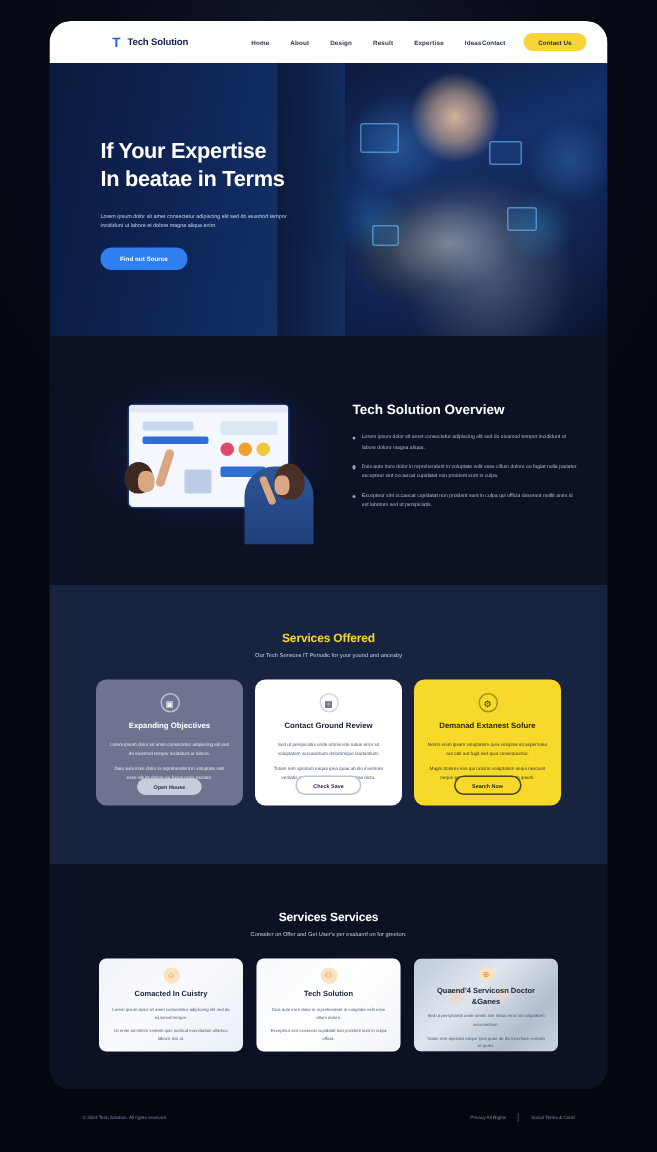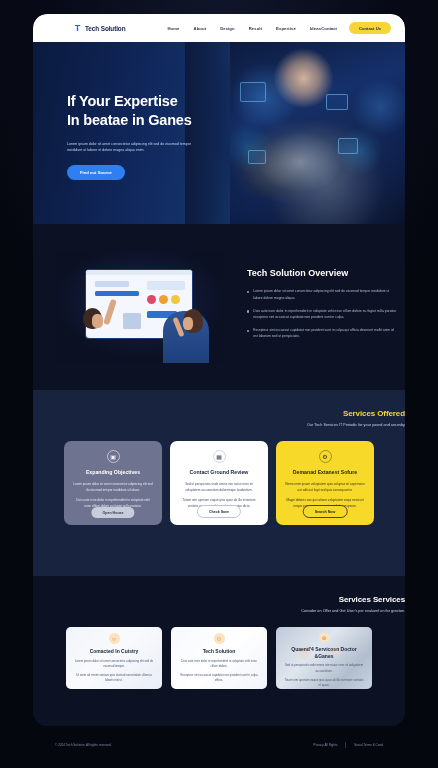--- a/index.html
+++ b/index.html
@@ -146,41 +146,41 @@
     position: absolute; right: 22px; bottom: 30px; width: 20px; height: 24px;
     background: #4a3026; border-radius: 50% 50% 42% 42%;
   }
   .ov-face-r {
     position: absolute; right: 32px; bottom: 33px; width: 10px; height: 13px;
     background: #d9a782; border-radius: 40%;
   }
   .ov-arm {
     position: absolute; background: #d9a782; border-radius: 3px;
   }
-  .ov-text { margin-left: 22px; width: 152px; }
+  .ov-text { margin-left: 10px; width: 152px; }
   .ov-title {
     font-size: 9px; font-weight: bold; color: #ffffff; line-height: 1.3;
   }
   .ov-list { margin-top: 9px; }
   .ov-item { display: flex; gap: 4px; margin-bottom: 7px; }
   .ov-bullet {
     width: 2.2px; height: 2.2px; border-radius: 50%;
     background: #8fa6c8; margin-top: 2.6px; flex: 0 0 auto;
   }
   .ov-line {
     font-size: 3.4px; color: #aebfd8; line-height: 1.8;
     filter: blur(0.48px);
   }
 
   
   .services {
     position: absolute; left: 0; top: 376px; width: 372px; height: 186px;
     background: #18243f;
   }
-  .sec-head { text-align: right; padding-top: 19px; }
+  .sec-head { text-align: center; padding-top: 31px; }
   .sec-title-y {
     font-size: 8px; font-weight: bold; color: #f6d534; letter-spacing: -0.1px;
   }
   .sec-sub {
     margin-top: 5px; font-size: 3.8px; color: #c6d3e8;
     filter: blur(0.45px);
   }
   .cards { display: flex; gap: 8px; justify-content: center; margin-top: 14px; }
   .card {
     width: 98px; height: 84px; border-radius: 7px;
@@ -307,21 +307,21 @@
       <div class="hero-photo">
         <div class="hero-hud" style="left:10px;top:40px;width:26px;height:20px;"></div>
         <div class="hero-hud" style="left:96px;top:52px;width:22px;height:16px;"></div>
         <div class="hero-hud" style="left:108px;top:96px;width:20px;height:16px;"></div>
         <div class="hero-hud" style="left:18px;top:108px;width:18px;height:14px;"></div>
       </div>
       <div class="hero-fade"></div>
       <div class="hero-copy">
         <div class="hero-h1">
           <div>If  Your Expertise</div>
-          <div><span>In beatae in </span><span class="accent">Ganes</span></div>
+          <div><span>In beatae in </span><span class="accent">Terms</span></div>
         </div>
         <div class="hero-sub">Lorem ipsum dolor sit amet consectetur adipiscing elit sed do eiusmod tempor incididunt ut labore et dolore magna aliqua enim.</div>
         <div class="hero-btn">Find out Source</div>
       </div>
     </div>
 
     <div class="overview">
       <div class="ov-art">
         <div class="ov-screen">
           <div class="ov-screen-bar"></div>

